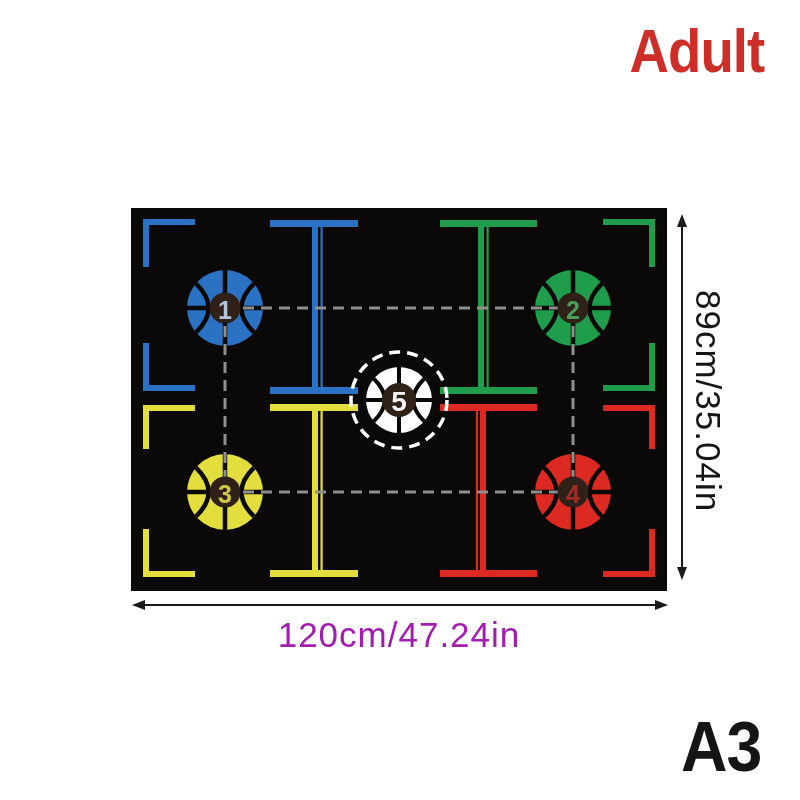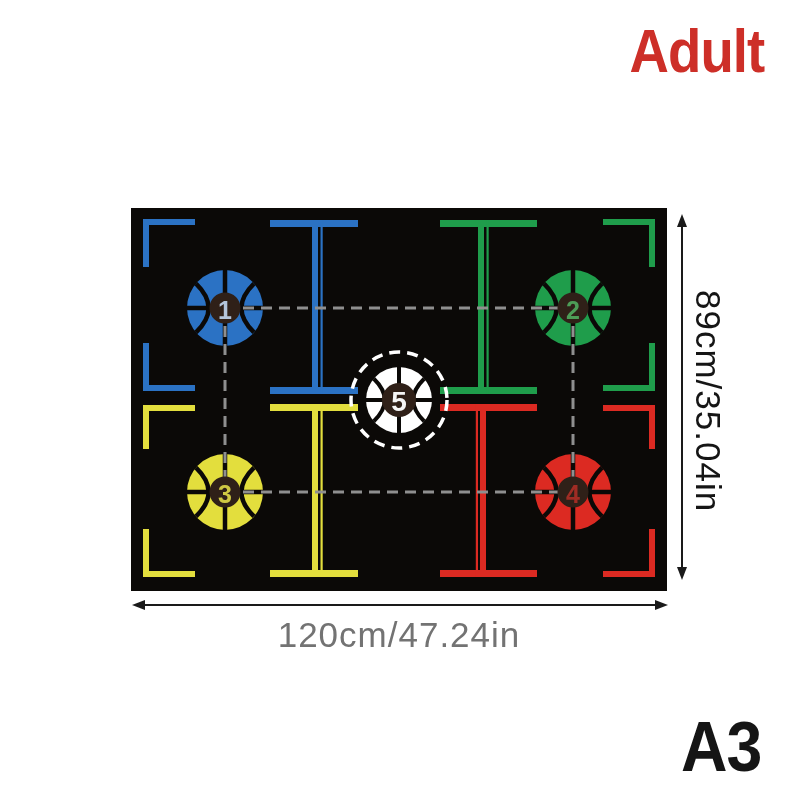--- a/index.html
+++ b/index.html
@@ -189,16 +189,16 @@
             <text x="268" y="193.5" fill="#f5f5f5" text-anchor="middle" dominant-baseline="central" font-size="28" font-weight="bold" font-family="&quot;Liberation Sans&quot;, sans-serif">5</text>
           </g>
         </g>
     </svg>
   </div>
 
   <div class="dim-arrow-v"></div>
   <div class="dim-label-v" style="color: rgb(21, 21, 21);">89cm/35.04in</div>
 
   <div class="dim-arrow-h"></div>
-  <div class="dim-label-h" style="color: #737373;">120cm/47.24in</div>
+  <div class="dim-label-h" style="color: #a21caf;">120cm/47.24in</div>
 
   <div class="size-label" style="color: rgb(21, 21, 21);">A3</div>
 </div>
 
 </body></html>

